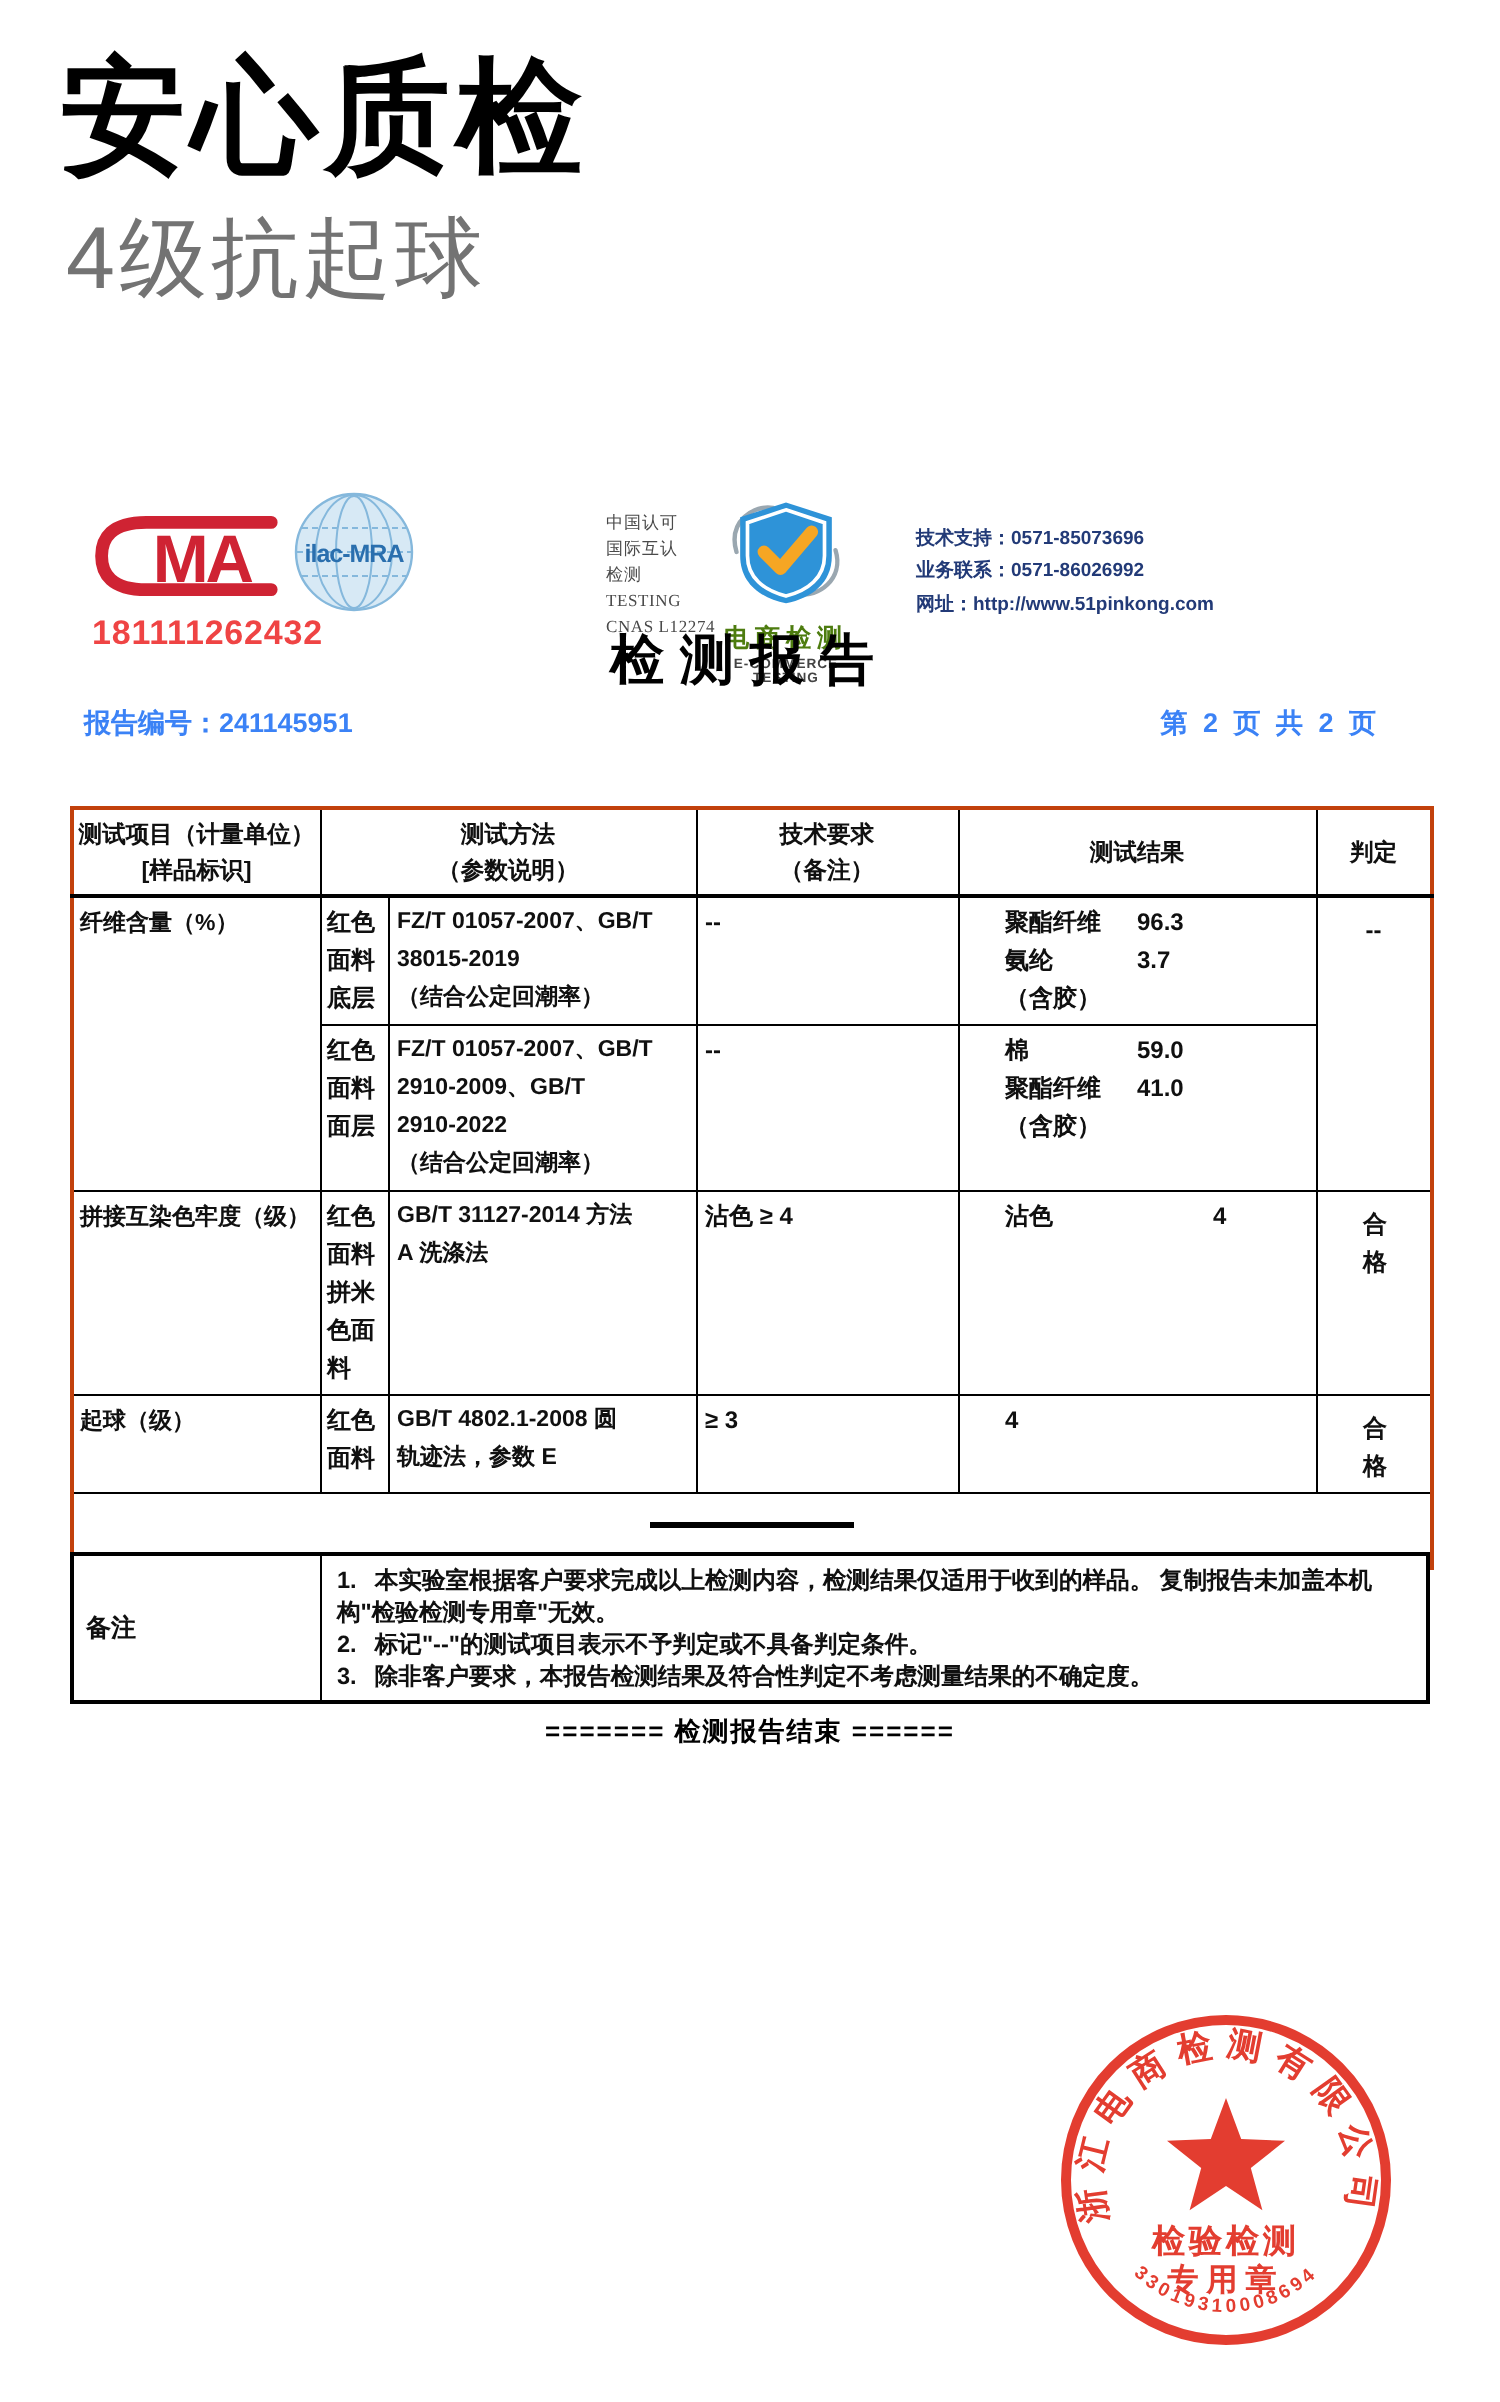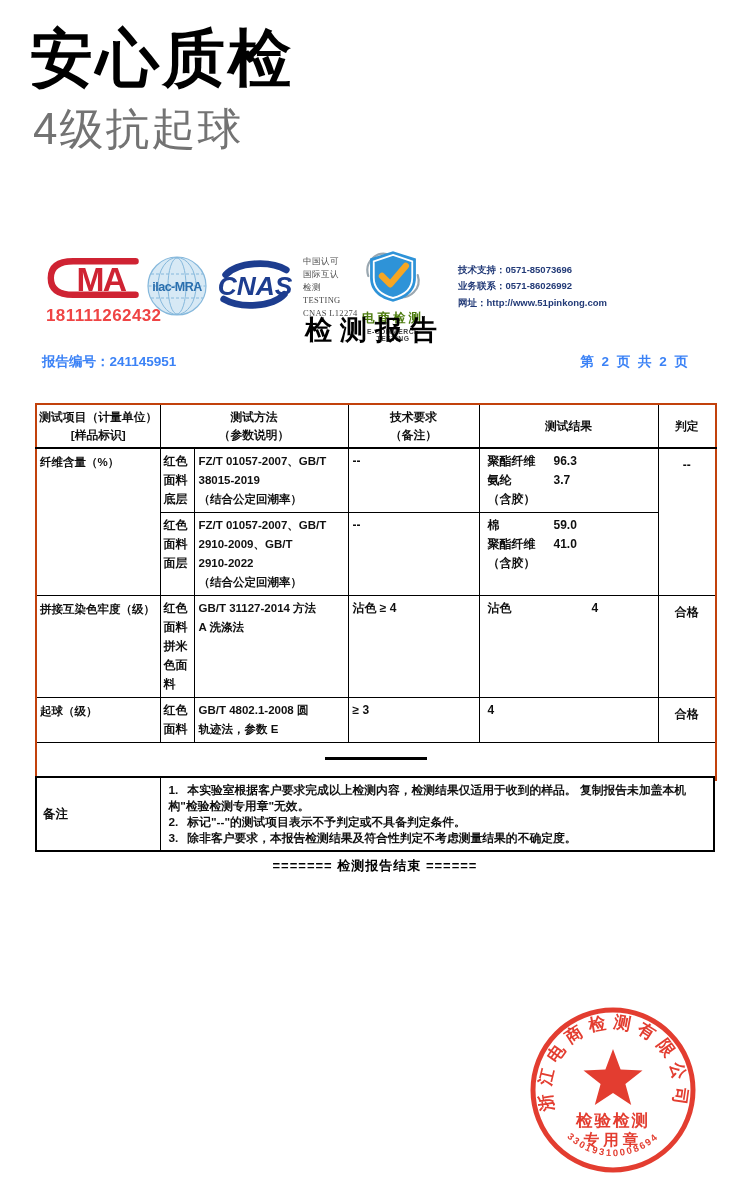--- a/index.html
+++ b/index.html
@@ -8,40 +8,40 @@
     position:relative; width:750px; height:1201px; background:#ffffff;
     font-family:"Liberation Sans","DejaVu Sans",sans-serif; color:#111; overflow:hidden;
   }
   
   .hero-title { position:absolute; left:30px; top:16px; font-size:63px; font-weight:900; letter-spacing:3px; color:#000; }
   .hero-subtitle { position:absolute; left:33px; top:100px; font-size:44px; font-weight:500; letter-spacing:2px; color:#737373; }
   
   .cert-strip { position:absolute; left:0; top:0; width:750px; height:310px;margin-top:34px; }
   .cma-block { position:absolute; left:46px; top:221px; width:98px; text-align:left; }
   .cma-number { font-size:17px; font-weight:800; color:#ef4444; letter-spacing:0.4px; margin-top:1px; }
-  .ilac-block { position:absolute; left:146px; top:221px;text-decoration:underline; }
+  .ilac-block { position:absolute; left:146px; top:211px;text-decoration:underline; }
   .cnas-block { position:absolute; left:213px; top:224px; }
   .accred-block { position:absolute; left:303px; top:221px; font-size:8.5px; line-height:13px; color:#4a4a4a; letter-spacing:0.5px; }
   .accred-block .lat { font-family:"Liberation Serif",serif; letter-spacing:0.3px; }
   .ecom-block { position:absolute; left:350px; top:213px; width:86px; text-align:center; }
   .ecom-name { font-size:12.5px; font-weight:800; color:#4d7c0f; letter-spacing:3px; margin-top:1px; }
   .ecom-sub { font-size:6.8px; font-weight:700; color:#444; letter-spacing:0.5px; margin-top:1px; }
   .contact-block { position:absolute; left:458px; top:228px; font-size:9.5px; font-weight:700; line-height:16.4px; color:#223a77; }
   
   .report-title { position:absolute; left:0; top:312px; width:750px; text-align:center;
     font-family:"Liberation Serif","DejaVu Serif",serif; font-size:27px; font-weight:700; letter-spacing:8px; color:#000; }
   .report-meta { position:absolute; left:42px; top:353px; width:648px; display:flex; justify-content:space-between;
     font-size:13.5px; font-weight:700; color:#3b82f6; }
   .report-meta .page-info { letter-spacing:2px; }
   
   table { border-collapse:collapse; table-layout:fixed; background:#fff; }
   .main-table { position:absolute; left:35px; top:403px; width:680px; border:2px solid #c2410c; }
   .main-table th, .main-table td { border:1px solid #000; vertical-align:top; color:#101010; }
   .main-table th { font-size:11.8px; font-weight:700; text-align:center; vertical-align:middle; line-height:18px; padding:2px 1px; border-bottom:2px solid #000; }
-  .main-table td { font-size:12px; font-weight:600; line-height:19px; padding:3px 8px; }
+  .main-table td { font-size:12px; font-weight:600; line-height:19px; padding:3px 23px; }
   td.cell-item { font-size:11.5px; padding:4px 3px; }
   td.cell-sample { padding:3px 3px; font-size:12px; }
   td.cell-method { padding:3px 4px; }
   .method-line { white-space:nowrap; font-size:11.5px; }
   td.cell-req { padding:3px 4px; }
   td.cell-verdict { text-align:center; padding-top:7px; }
   .result-line { display:flex; }
   .result-name { display:inline-block; width:66px; flex:0 0 66px; }
   .result-name.wide { width:104px; flex:0 0 104px; }
   .dash-cell { padding:0 !important; }
@@ -77,27 +77,20 @@
       <svg width="62" height="62" viewBox="0 0 62 62">
         <circle cx="31" cy="31" r="29" fill="#d7e9f5"></circle>
         <ellipse cx="31" cy="31" rx="29" ry="29" fill="none" stroke="#85b8dc" stroke-width="1.2"></ellipse>
         <ellipse cx="31" cy="31" rx="19" ry="28.5" fill="none" stroke="#85b8dc" stroke-width="1"></ellipse>
         <ellipse cx="31" cy="31" rx="9" ry="28" fill="none" stroke="#85b8dc" stroke-width="1"></ellipse>
         <path d="M5,19 H57 M2.5,31 H59.5 M5,43 H57" stroke="#85b8dc" stroke-width="1" stroke-dasharray="3,2" fill="none"></path>
         <text x="31" y="36" text-anchor="middle" font-size="12.5" font-weight="800" fill="#2a6fae" letter-spacing="-0.5">ilac-MRA</text>
       </svg>
     </div>
 
-    <div class="cnas-block">
-      <svg width="84" height="53" viewBox="0 0 86 54">
-        <path d="M 13,17 C 25,4 58,2 75,12" stroke="#1d3d8f" stroke-width="7" fill="none" stroke-linecap="round"></path>
-        <path d="M 73,37 C 61,50 28,52 11,42" stroke="#1d3d8f" stroke-width="7" fill="none" stroke-linecap="round"></path>
-        <text x="43" y="38" text-anchor="middle" font-size="27" font-weight="900" font-style="italic" fill="#1d3d8f">CNAS</text>
-      </svg>
-    </div>
 
     <div class="accred-block">
       <div>中国认可</div>
       <div>国际互认</div>
       <div>检测</div>
       <div class="lat">TESTING</div>
       <div class="lat">CNAS L12274</div>
     </div>
 
     <div class="ecom-block">

